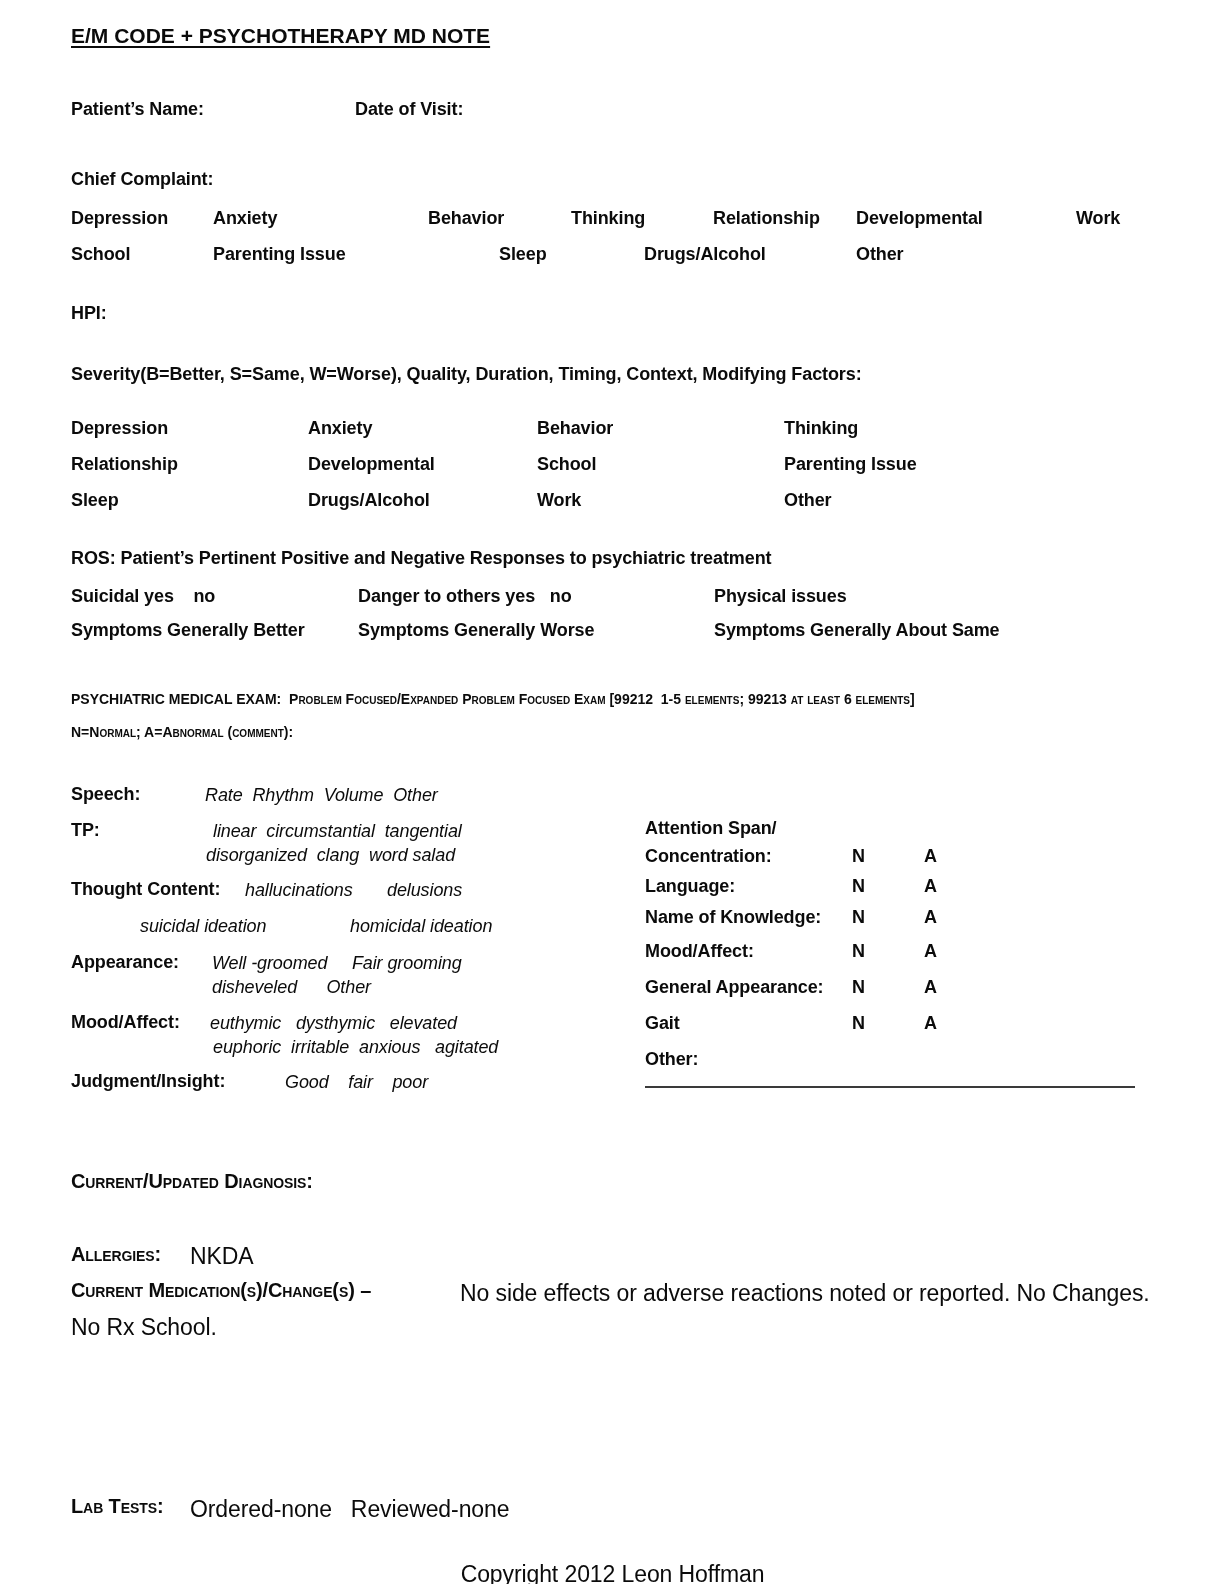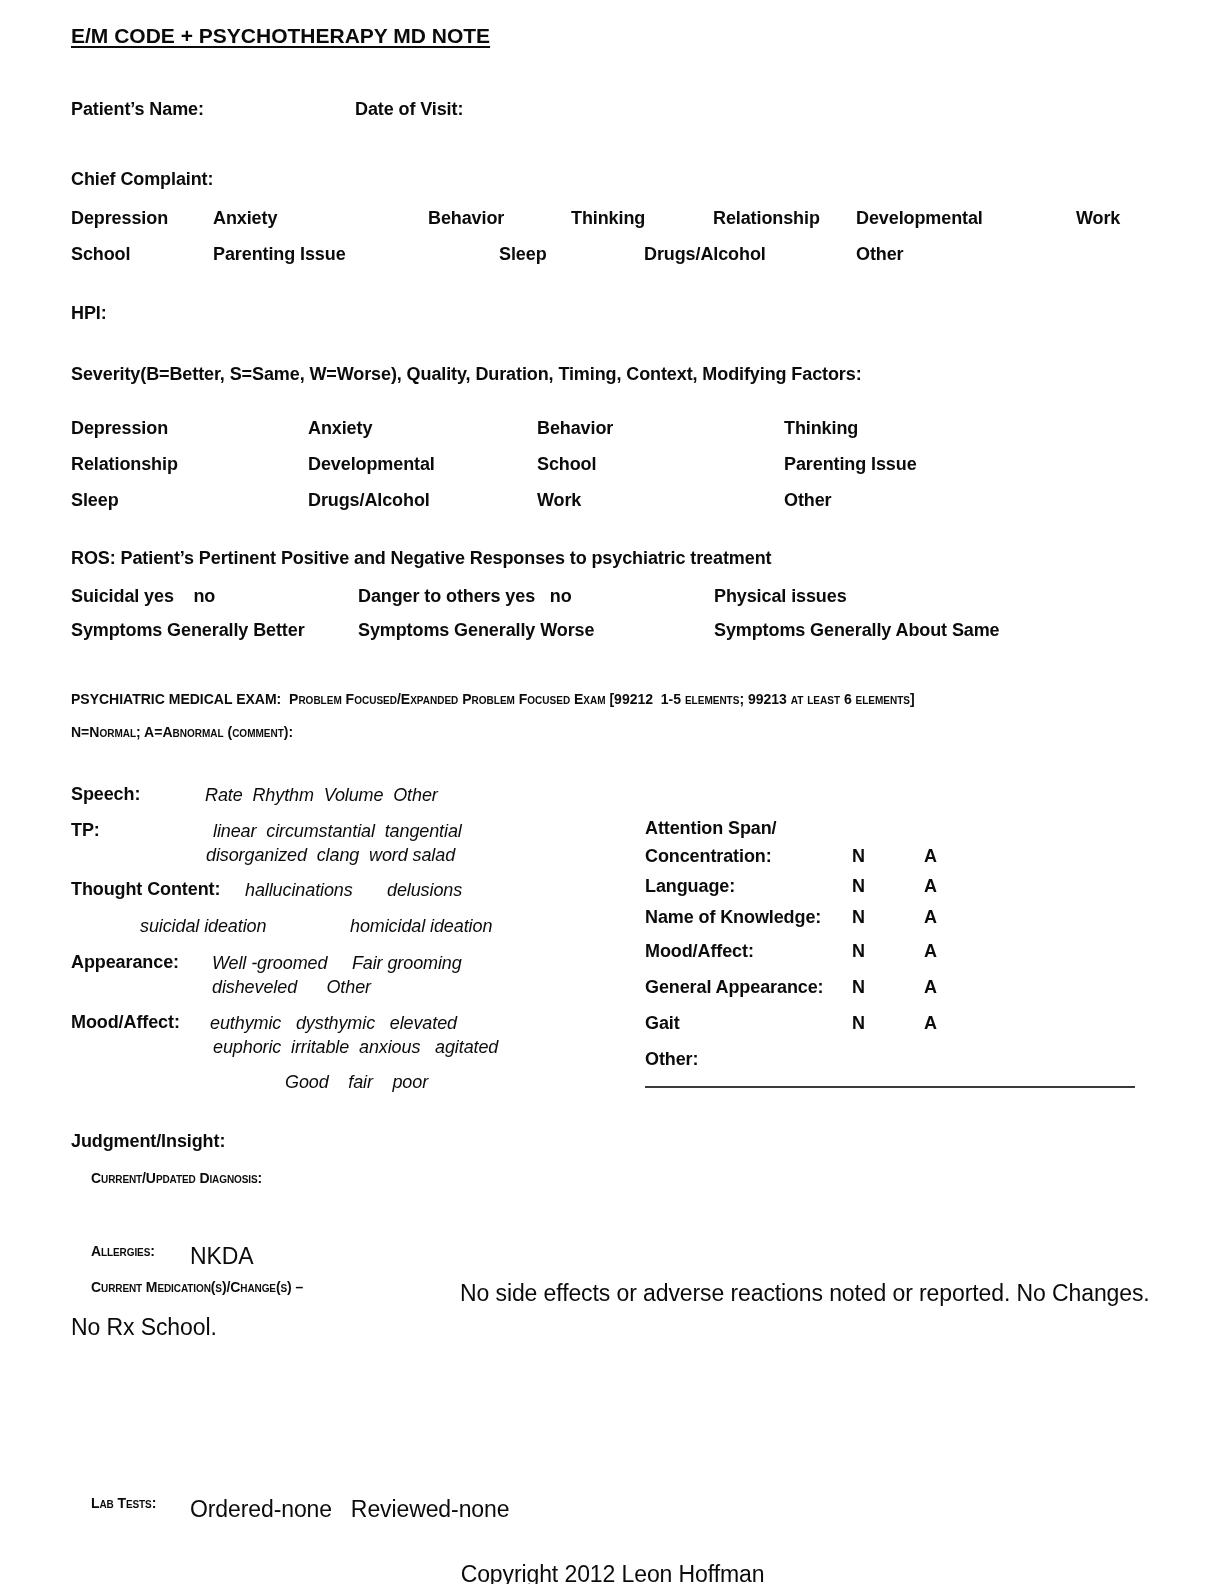--- a/index.html
+++ b/index.html
@@ -16,21 +16,21 @@
   [data-bind]{white-space:pre-wrap;}
   .title{
     font-size:21px;font-weight:bold;
     text-decoration:underline;
     text-decoration-thickness:2px;
     text-underline-offset:3px;
   }
   .b{font-size:18px;font-weight:bold;letter-spacing:-0.1px;}
   .r{font-size:23px;font-weight:normal;letter-spacing:-0.1px;}
   .i{font-size:18px;font-style:italic;font-weight:normal;letter-spacing:-0.1px;}
-  .sc{font-variant:small-caps;font-weight:bold;font-size:14px;letter-spacing:-0.1px;margin-left:20px;}
+  .sc{font-variant:small-caps;font-weight:bold;font-size:20px;letter-spacing:-0.1px;}
   .scsm{font-variant:small-caps;font-weight:bold;font-size:14px;letter-spacing:0;}
   .u{
     text-decoration-thickness:2px;
     text-underline-offset:3px;
   }
   .fill-line{background:#3a3a3a;height:2px;}
   .center{left:0;width:100%;text-align:center;}
 </style>
 </head>
 <body>
@@ -103,21 +103,21 @@
   <div class="abs i" style="left:350px;top:916px" data-bind="exam.left.ideation_right">homicidal ideation</div>
 
   <div class="abs b" style="left:71px;top:952px" data-bind="exam.left.appearance_label">Appearance:</div>
   <div class="abs i" style="left:212px;top:953px" data-bind="exam.left.appearance_values_line1">Well -groomed     Fair grooming</div>
   <div class="abs i" style="left:212px;top:977px" data-bind="exam.left.appearance_values_line2">disheveled      Other</div>
 
   <div class="abs b" style="left:71px;top:1012px" data-bind="exam.left.mood_label">Mood/Affect:</div>
   <div class="abs i" style="left:210px;top:1013px" data-bind="exam.left.mood_values_line1">euthymic   dysthymic   elevated</div>
   <div class="abs i" style="left:213px;top:1037px" data-bind="exam.left.mood_values_line2">euphoric  irritable  anxious   agitated</div>
 
-  <div class="abs b" style="left:71px;top:1131px" data-bind="exam.left.judgment_label">Judgment/Insight:</div>
+  <div class="abs b" style="left:71px;top:1071px" data-bind="exam.left.judgment_label">Judgment/Insight:</div>
   <div class="abs i" style="left:285px;top:1072px" data-bind="exam.left.judgment_values">Good    fair    poor</div>
 
   <div class="abs b" style="left:645px;top:818px" data-bind="exam.right.attention_label_line1">Attention Span/</div>
   <div class="abs b" style="left:645px;top:846px" data-bind="exam.right.attention_label_line2">Concentration:</div>
   <div class="abs b" style="left:852px;top:846px" data-bind="exam.right.normal">N</div>
   <div class="abs b" style="left:924px;top:846px" data-bind="exam.right.abnormal">A</div>
 
   <div class="abs b" style="left:645px;top:876px" data-bind="exam.right.language_label">Language:</div>
   <div class="abs b" style="left:852px;top:876px" data-bind="exam.right.normal">N</div>
   <div class="abs b" style="left:924px;top:876px" data-bind="exam.right.abnormal">A</div>

